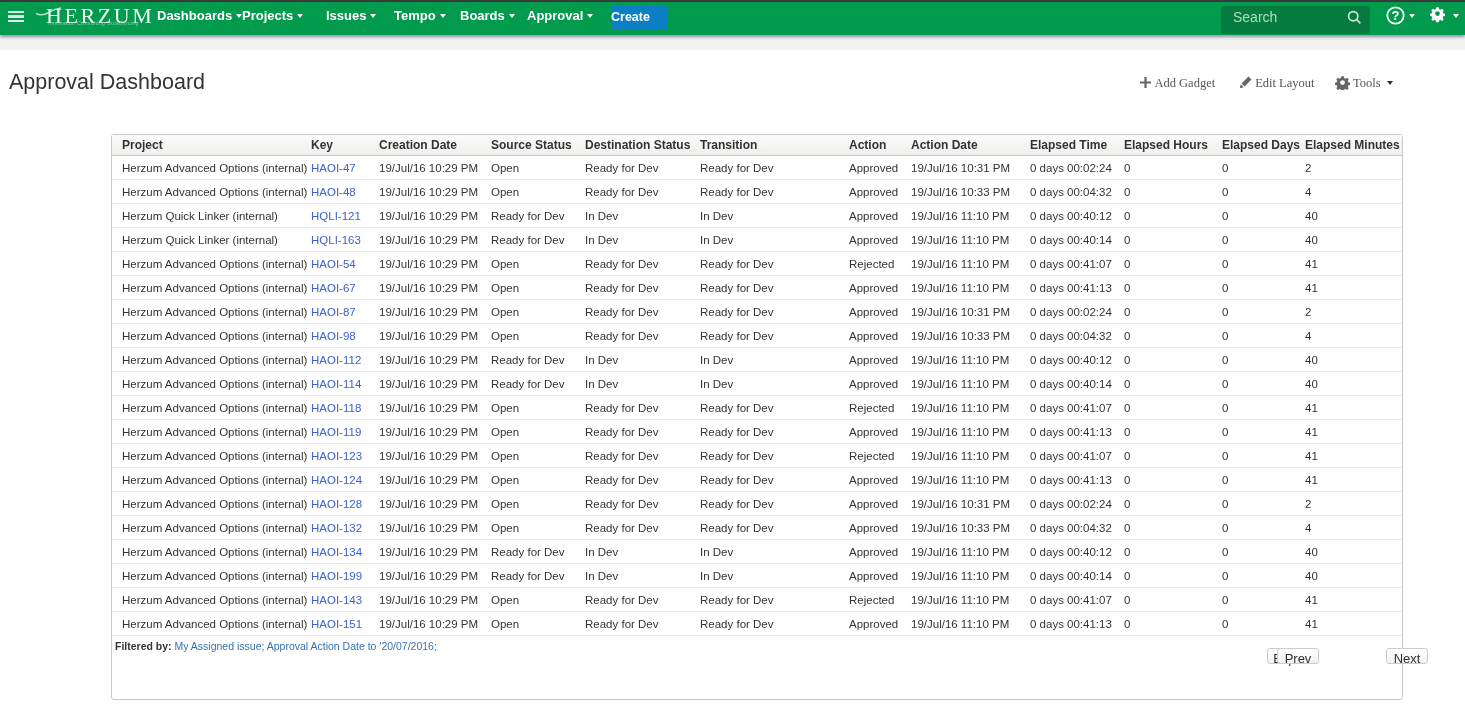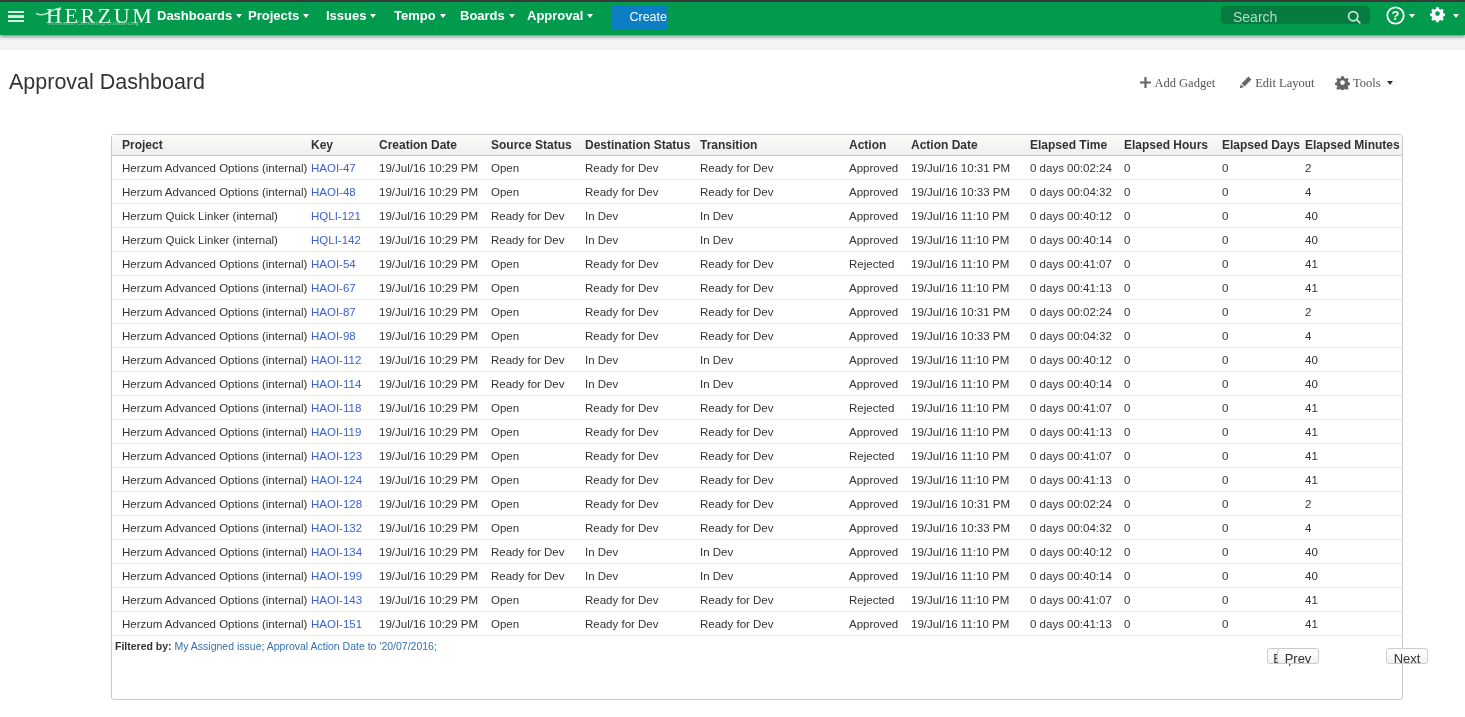--- a/index.html
+++ b/index.html
@@ -7,22 +7,22 @@
 #topstrip { position:absolute; left:0; top:0; width:1465px; height:2px; background:#3a3a3a; }
 #nav { position:absolute; left:0; top:2px; width:1465px; height:33px; background:#029a4d; box-shadow:0 2px 3px rgba(55,65,95,0.55); z-index:5; }
 #substrip { position:absolute; left:0; top:35px; width:1465px; height:15px; background:#f4f3f1; border-bottom:1px solid #f0efed; }
 
 .hbar { position:absolute; left:8px; width:16px; height:2.5px; background:#d9efe3; }
 
 #logo { position:absolute; left:46px; top:1px; color:#f2fbf6; font-family:"Liberation Serif", serif; font-size:22px; letter-spacing:2.6px; }
 #tagline { position:absolute; left:48px; top:17.5px; color:#7ed1a4; font-size:5.5px; letter-spacing:0.2px; }
 .mi { position:absolute; top:0; height:43px; line-height:28px; color:#fff; font-size:13px; font-weight:bold; }
 .caret { display:inline-block; width:0; height:0; border-left:3.5px solid transparent; border-right:3.5px solid transparent; border-top:4px solid #fff; vertical-align:2px; margin-left:4px; }
-#createbtn { position:absolute; left:611px; top:3px; width:56px; height:25px; background:#0b7ec4; border-radius:3px; color:#fff; font-size:12.5px; font-weight:normal; text-align:right; line-height:25px; }
-#searchbox { position:absolute; left:1221px; top:4px; width:149px; height:18px; background:#057b40; border-radius:4px; }
+#createbtn { position:absolute; left:611px; top:3px; width:56px; height:25px; background:#0b7ec4; border-radius:3px; color:#fff; font-size:12.5px; font-weight:bold; text-align:left; line-height:25px; }
+#searchbox { position:absolute; left:1221px; top:4px; width:149px; height:28px; background:#057b40; border-radius:4px; }
 #searchbox span { position:absolute; left:12px; top:3px; color:#b3dcc5; font-size:14px; }
 .navicon { position:absolute; top:0; height:27px; display:flex; align-items:center; }
 
 #h1 { position:absolute; left:9px; top:70px; font-size:21.5px; color:#333; }
 
 .tb { position:absolute; top:74px; color:#555; font-size:12.5px; height:18px; line-height:18px;font-family:Liberation Serif, serif; }
 
 #panel { position:absolute; left:111px; top:134px; width:1292px; height:566px; border:1px solid #c9c9c9; border-radius:3px; background:#fff; }
 #ptitle { height:23px; background:#1572a9; border-radius:2px 2px 0 0; color:#fff; font-size:11px; font-weight:bold; line-height:23px; padding-left:8px; }
 table { border-collapse:separate; border-spacing:0; table-layout:fixed; width:1290px; }
@@ -41,21 +41,21 @@
 <div id="nav">
   <div class="hbar" style="top:8.5px"></div>
   <div class="hbar" style="top:13px"></div>
   <div class="hbar" style="top:17.5px"></div>
   <svg style="position:absolute;left:36px;top:5px" width="26" height="10" viewBox="0 0 26 10">
       <path d="M0 6.5 Q6 9.5 13 5.5 Q19 1.5 25 1" stroke="#b5e4cb" stroke-width="1.5" fill="none"></path>
     </svg>
   <div id="logo">HERZUM</div>
   <div id="tagline">Innovation Consulting Outsourcing</div>
   <div class="mi" style="left:157px">Dashboards<span class="caret"></span></div>
-  <div class="mi" style="left:248px">Projects<span class="caret"></span></div>
+  <div class="mi" style="left:242px">Projects<span class="caret"></span></div>
   <div class="mi" style="left:326px">Issues<span class="caret"></span></div>
   <div class="mi" style="left:394px">Tempo<span class="caret"></span></div>
   <div class="mi" style="left:460px">Boards<span class="caret"></span></div>
   <div class="mi" style="left:527px">Approval<span class="caret"></span></div>
   <div id="createbtn">Create</div>
   <div id="searchbox">
       <span>Search</span>
     <svg style="position:absolute;right:8px;top:4px" width="15" height="15" viewBox="0 0 15 15">
         <circle cx="6.2" cy="6.2" r="4.6" stroke="#cde8d8" stroke-width="1.7" fill="none"></circle>
         <path d="M9.7 9.7 L13.4 13.4" stroke="#cde8d8" stroke-width="1.7"></path>
@@ -160,21 +160,21 @@
           <td>In Dev</td>
           <td>Approved</td>
           <td>19/Jul/16 11:10 PM</td>
           <td>0 days 00:40:12</td>
           <td>0</td>
           <td>0</td>
           <td>40</td>
         </tr>
     <tr>
           <td>Herzum Quick Linker (internal)</td>
-          <td><a>HQLI-142</a></td>
+          <td><a>HQLI-163</a></td>
           <td>19/Jul/16 10:29 PM</td>
           <td>Ready for Dev</td>
           <td>In Dev</td>
           <td>In Dev</td>
           <td>Approved</td>
           <td>19/Jul/16 11:10 PM</td>
           <td>0 days 00:40:14</td>
           <td>0</td>
           <td>0</td>
           <td>40</td>

